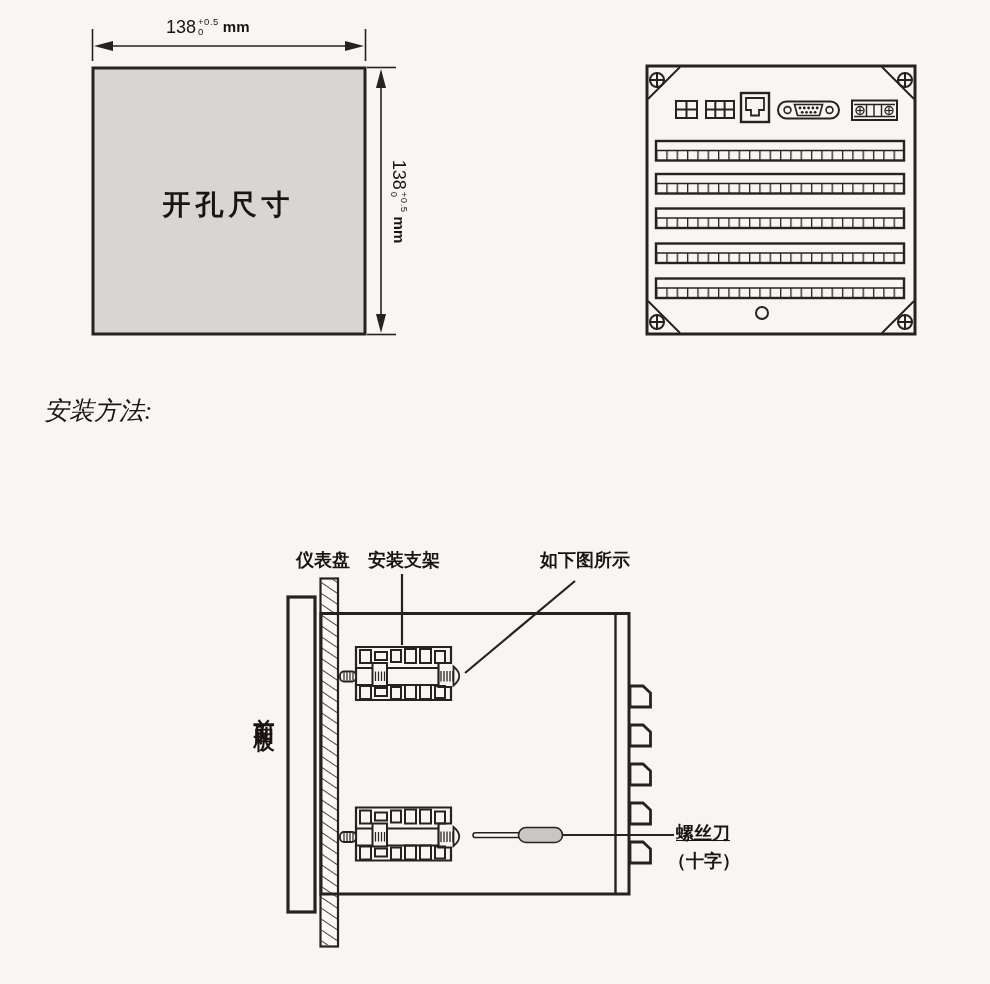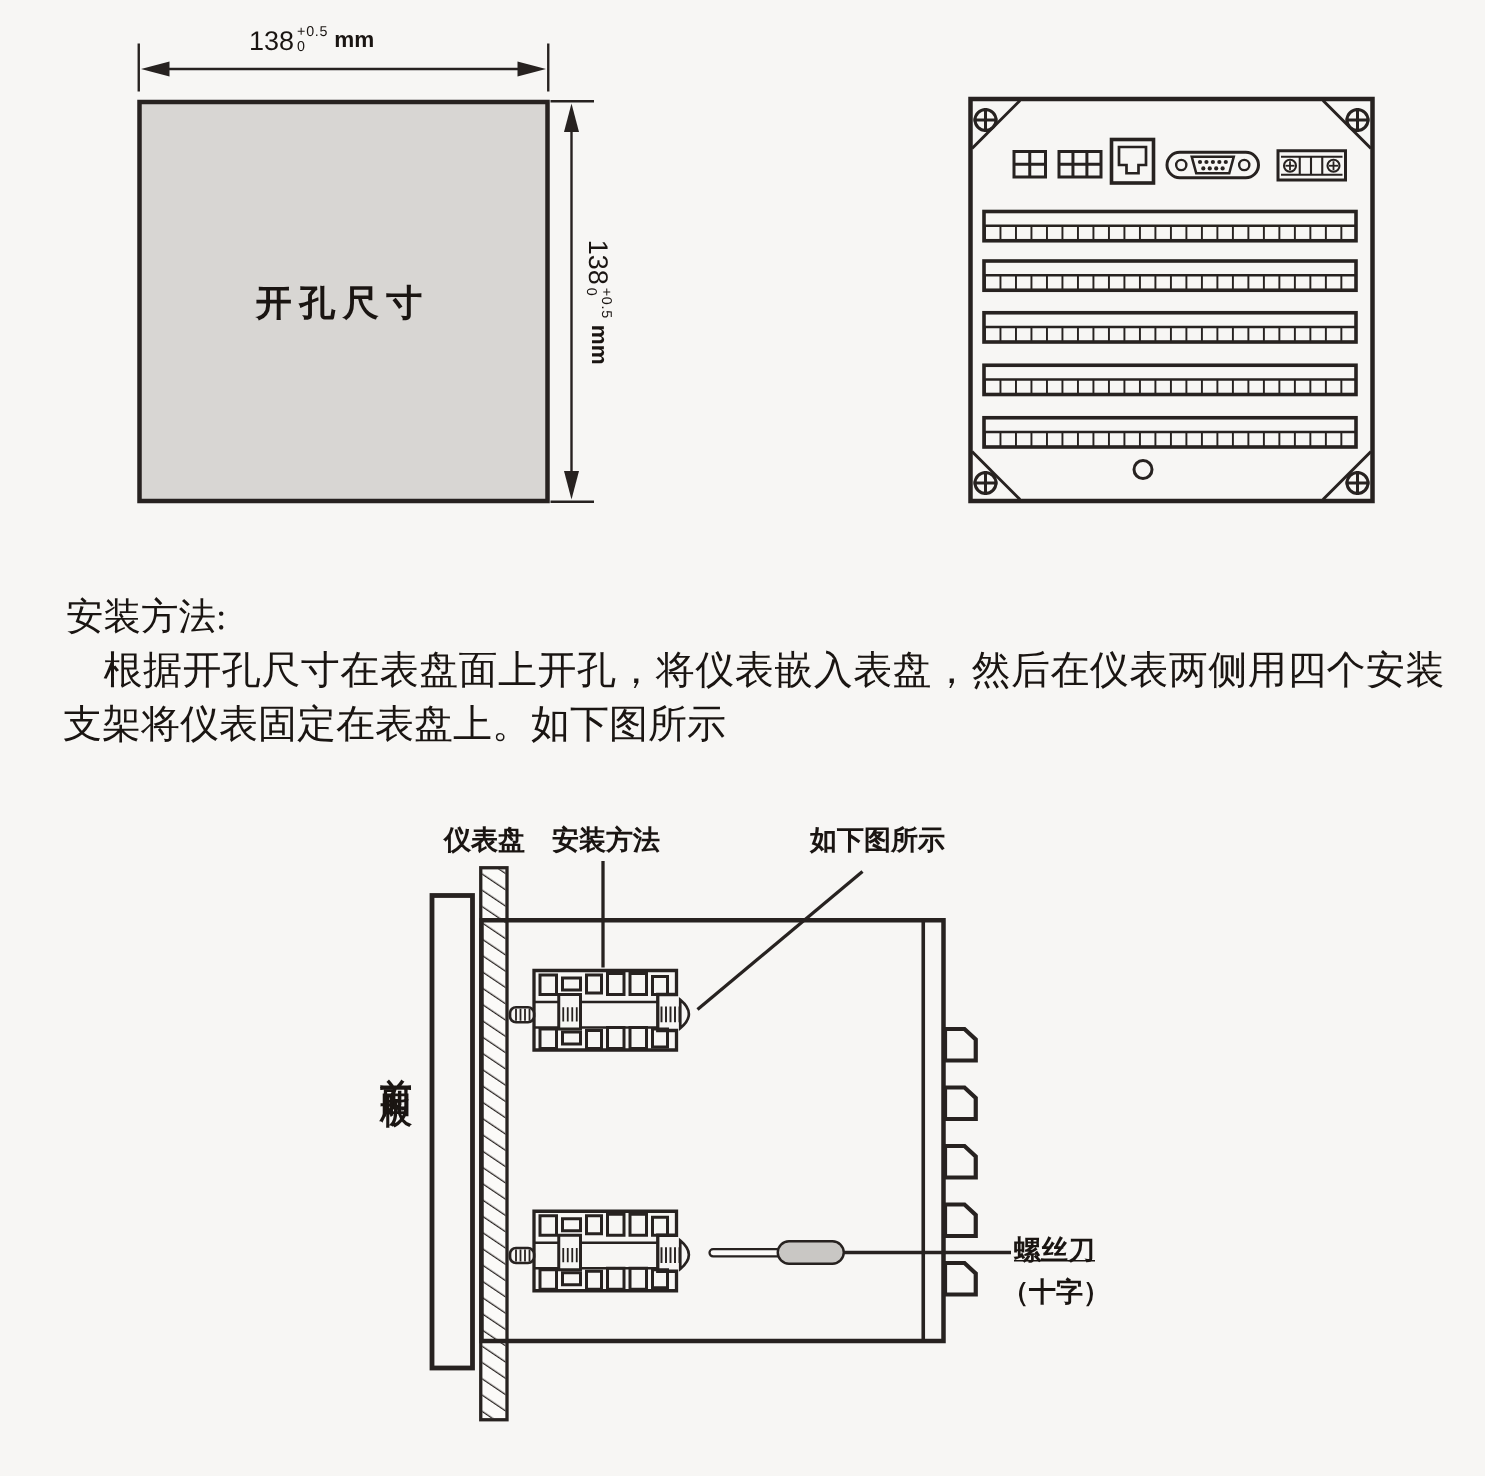--- a/index.html
+++ b/index.html
@@ -28,24 +28,24 @@
   .dim .val{font-size:18px;line-height:18px;}
   .dim .tol{display:flex;flex-direction:column;justify-content:center;
     font-size:9.5px;line-height:9.5px;letter-spacing:.5px;}
   .dim .unit{font-size:15px;font-weight:700;line-height:15px;margin-left:2px;}
   .dim-h{left:162px;top:17px;}
   .dim-v{left:330px;top:192px;width:130px;justify-content:center;
     transform:rotate(90deg);transform-origin:50% 50%;}
   
   .cutout-label{
     left:88px;top:186px;width:273px;text-align:center;
-    font-size:24px;font-weight:700;letter-spacing:5px;
+    font-size:28px;font-weight:700;letter-spacing:5px;
   }
   
-  .sec-title{left:40px;top:394px;font-size:25px;}
+  .sec-title{left:40px;top:394px;font-size:25px;font-style:italic;}
   .sec-body{
     left:38px;top:429px;width:921px;white-space:normal;
     font-size:26px;line-height:36px;text-align:justify;text-indent:27px;
   }
   
   .dlabel{font-size:18px;font-weight:600;}
   .lbl-panel{left:292px;top:548px;}
   .lbl-bracket{left:364px;top:548px;}
   .lbl-screw{left:536px;top:548px;}
   .lbl-front{
@@ -281,22 +281,21 @@
     <span class="tol">
       <span>+0.5</span>
       <span>0</span>
     </span>
     <span class="unit">mm</span>
   </div>
 
   <div class="txt cutout-label">开孔尺寸</div>
 
   <div class="txt sec-title">安装方法:</div>
-  <div class="txt sec-body">根据开孔尺寸在表盘面上开孔，将仪表嵌入表盘，然后在仪表两侧用四个安装支架将仪表固定在表盘上。如下图所示</div>
 
   <div class="txt dlabel lbl-panel">仪表盘</div>
-  <div class="txt dlabel lbl-bracket">安装方法</div>
+  <div class="txt dlabel lbl-bracket">安装支架</div>
   <div class="txt dlabel lbl-screw">如下图所示</div>
   <div class="txt lbl-front">前面板</div>
   <div class="txt dlabel lbl-driver">螺丝刀</div>
   <div class="txt dlabel lbl-drivertype">（十字）</div>
 
 </div>
 
 </body></html>

